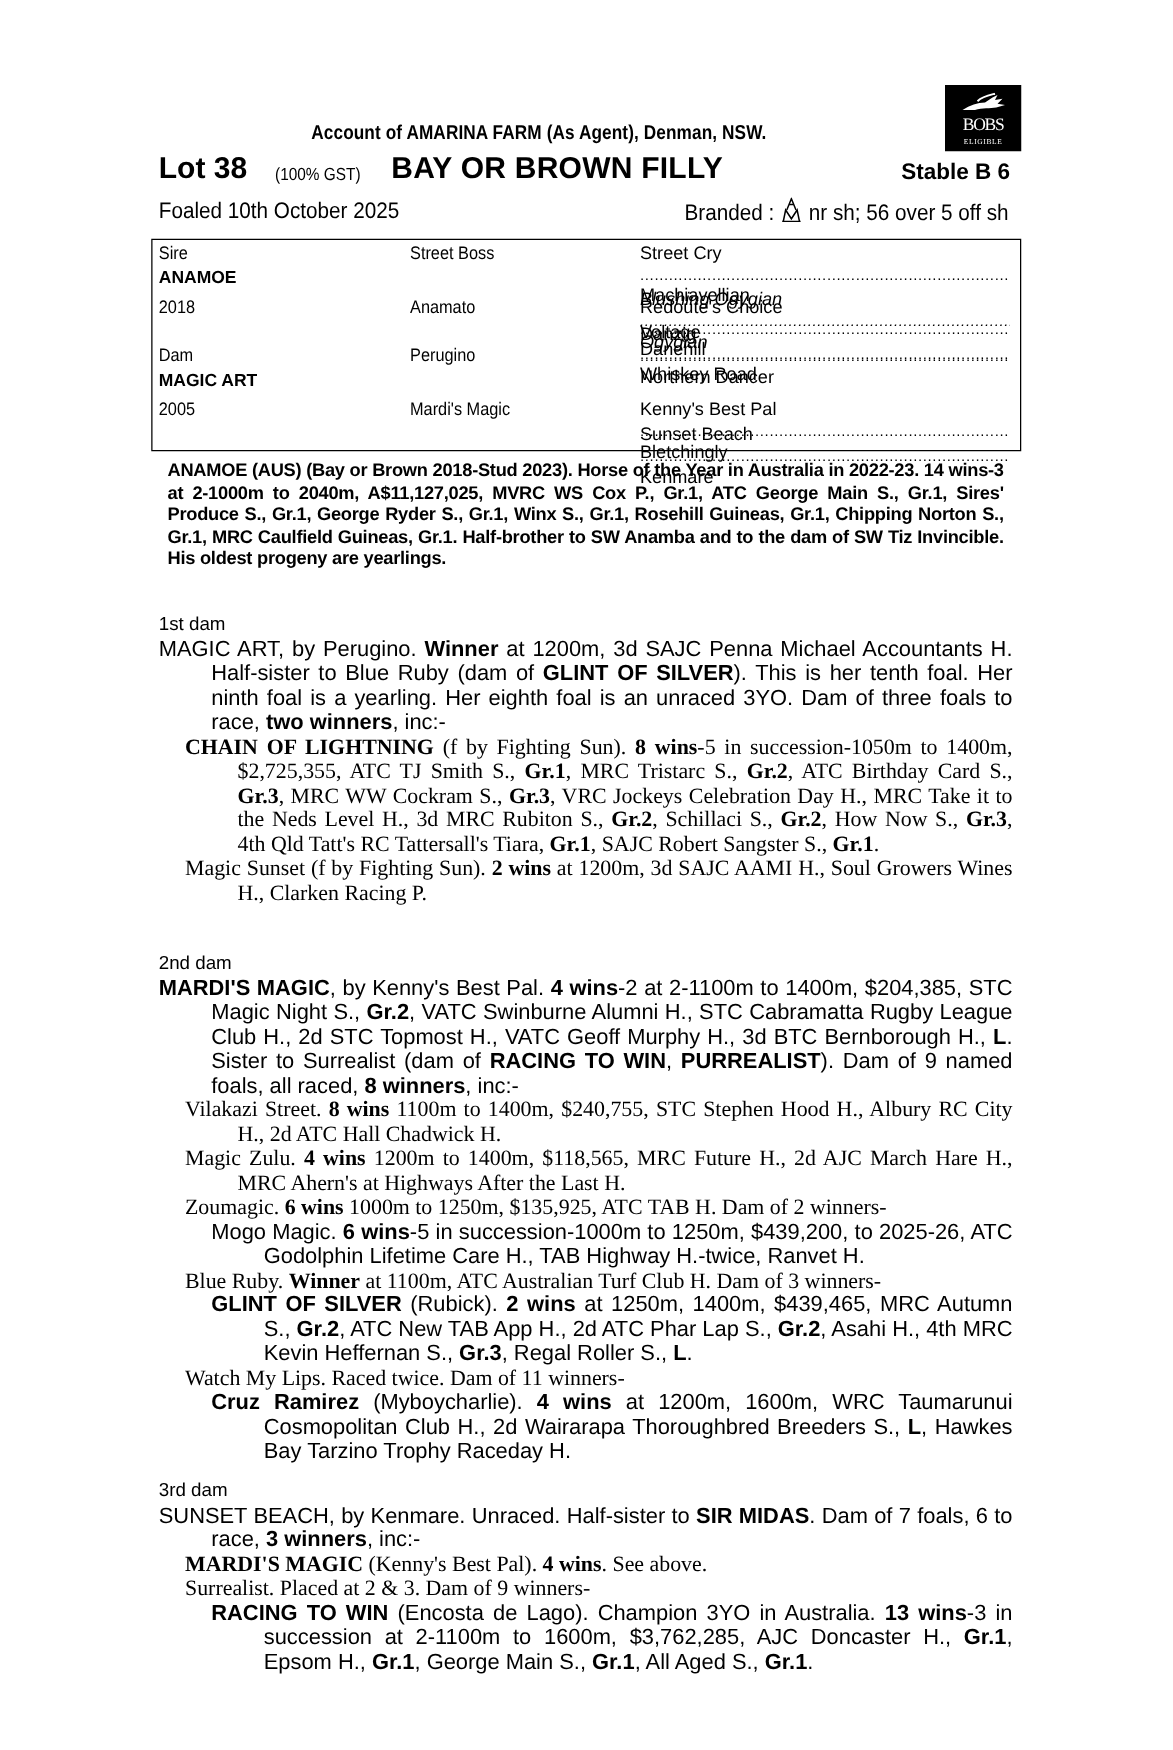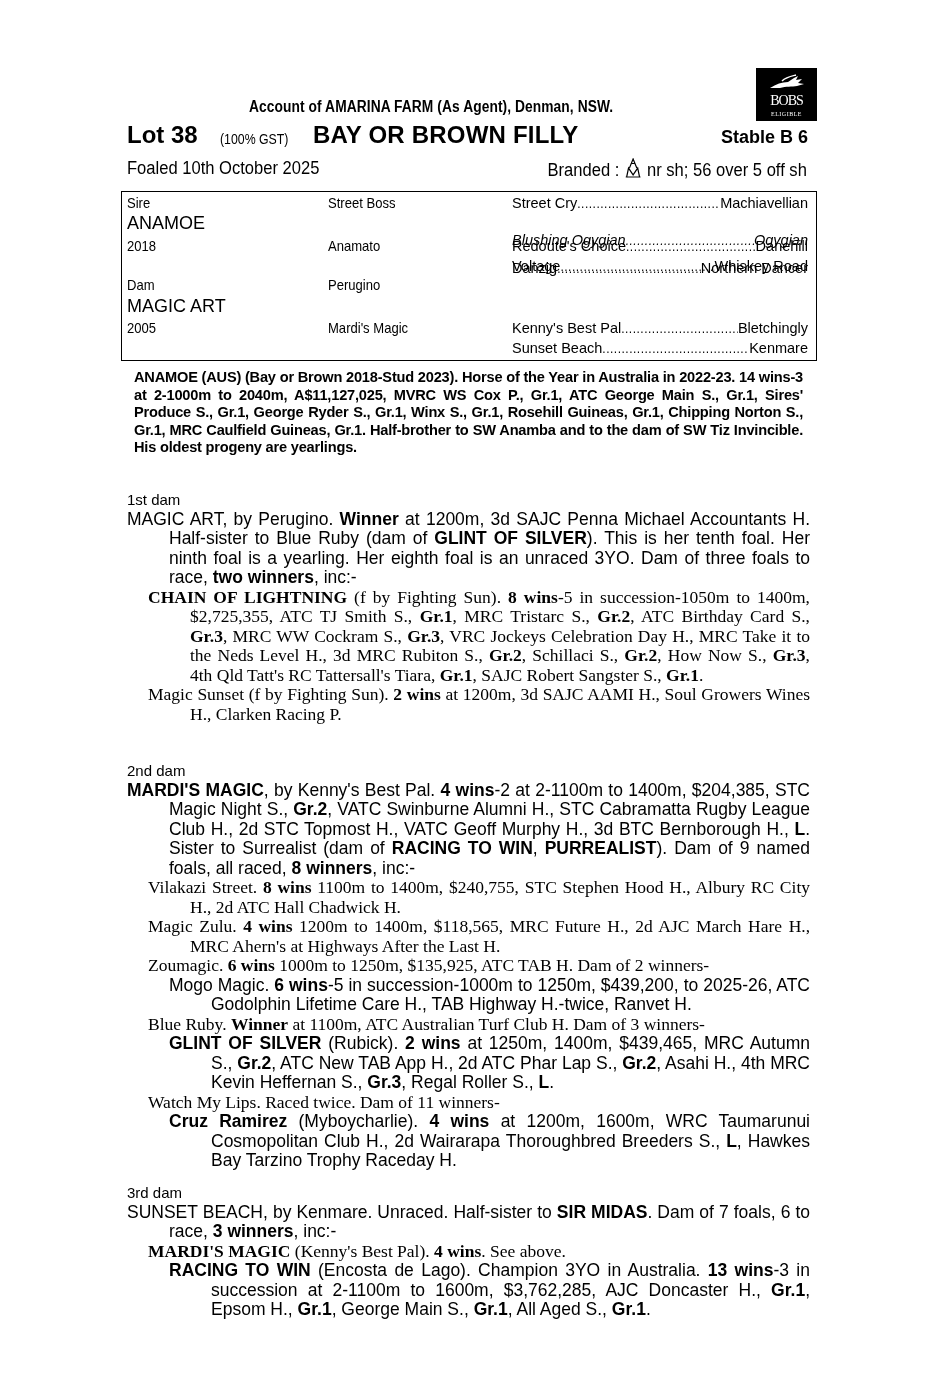--- a/index.html
+++ b/index.html
@@ -12,22 +12,22 @@
   .lotline { position: absolute; left: 127px; top: 120px; width: 683px; height: 30px; white-space: nowrap; }
   .lot { font-weight: 900; font-size: 24px; position: absolute; left: 0; top: 1px; }
   .gst { font-size: 14px; position: absolute; left: 93px; top: 11px; transform: scaleX(0.88); transform-origin: left; }
   .desc { font-weight: 900; font-size: 24px; position: absolute; left: 186px; top: 1px; letter-spacing: 0.2px; }
   .stable { font-weight: 900; font-size: 18px; position: absolute; right: 2px; top: 7px; }
   .foaled { position: absolute; left: 127px; top: 158px; font-size: 18px; transform: scaleX(0.92); transform-origin: left; white-space: nowrap; }
   .branded { position: absolute; right: 131px; top: 158px; font-size: 18px; white-space: nowrap; transform: scaleX(0.92); transform-origin: right; }
   .brand-mark { display: inline-block; width: 20px; height: 20px; vertical-align: -2px; }
   .pedigree { position: absolute; left: 121px; top: 191px; width: 696px; height: 170px; border: 1.5px solid #000; }
   .ped-cell { position: absolute; font-size: 14.5px; white-space: nowrap; transform: scaleX(0.9); transform-origin: left; }
-  .ped-cell.bold { font-weight: 400; font-size: 18px; transform: none; }
-  .ped-gg { position: absolute; left: 390px; width: 296px; font-size: 14.5px; display: flex; white-space: nowrap; }
+  .ped-cell.bold { font-weight: 700; font-size: 14px; transform: none; }
+  .ped-gg { position: absolute; left: 390px; width: 296px; font-size: 14.5px; display: flex; white-space: nowrap; flex-direction: column; }
   .ped-gg .l { flex: 0 0 auto; }
   .ped-gg .dots { flex: 1 1 auto; overflow: hidden; font-size: 12px; letter-spacing: 0.5px; line-height: 18px; }
   .ped-gg .dots::before { content: "................................................................................................................"; }
   .ped-gg .r { flex: 0 0 auto; }
   .sire-info { position: absolute; left: 134px; top: 369px; width: 669px; font-weight: 900; font-size: 14.6px; line-height: 17.6px; text-align: justify; letter-spacing: -0.2px; }
   .section { position: absolute; left: 127px; width: 683px; font-size: 17.5px; line-height: 19.5px; }
   .section h3 { font-weight: 400; font-size: 15px; line-height: 19.5px; }
   .p { text-align: justify; }
   .lvl0 { padding-left: 42px; text-indent: -42px; }
   .lvl1 { padding-left: 63px; text-indent: -42px; font-family: Liberation Serif, serif; }
@@ -141,15 +141,16 @@
       <div class="p lvl1"><span>Watch My Lips. Raced twice. Dam of 11 winners-</span></div>
       <div class="p lvl2"><span class="b">Cruz Ramirez</span><span> (Myboycharlie). </span><span class="b">4 wins</span><span> at 1200m, 1600m, WRC Taumarunui Cosmopolitan Club H., 2d Wairarapa Thoroughbred Breeders S., </span><span class="b">L</span><span>, Hawkes Bay Tarzino Trophy Raceday H.</span></div>
     </div>
 </div>
 
 <div class="section" style="top:1183px;">
   <h3>3rd dam</h3>
   <div>
       <div class="p lvl0"><span>SUNSET BEACH, by Kenmare. Unraced. Half-sister to </span><span class="b">SIR MIDAS</span><span>. Dam of 7 foals, 6 to race, </span><span class="b">3 winners</span><span>, inc:-</span></div>
       <div class="p lvl1"><span class="b">MARDI'S MAGIC</span><span> (Kenny's Best Pal). </span><span class="b">4 wins</span><span>. See above.</span></div>
+      <div class="p lvl1"><span>Surrealist. Placed at 2 &amp; 3. Dam of 9 winners-</span></div>
       <div class="p lvl2"><span class="b">RACING TO WIN</span><span> (Encosta de Lago). Champion 3YO in Australia. </span><span class="b">13 wins</span><span>-3 in succession at 2-1100m to 1600m, $3,762,285, AJC Doncaster H., </span><span class="b">Gr.1</span><span>, Epsom H., </span><span class="b">Gr.1</span><span>, George Main S., </span><span class="b">Gr.1</span><span>, All Aged S., </span><span class="b">Gr.1</span><span>.</span></div>
     </div>
 </div>
 
 </body></html>

